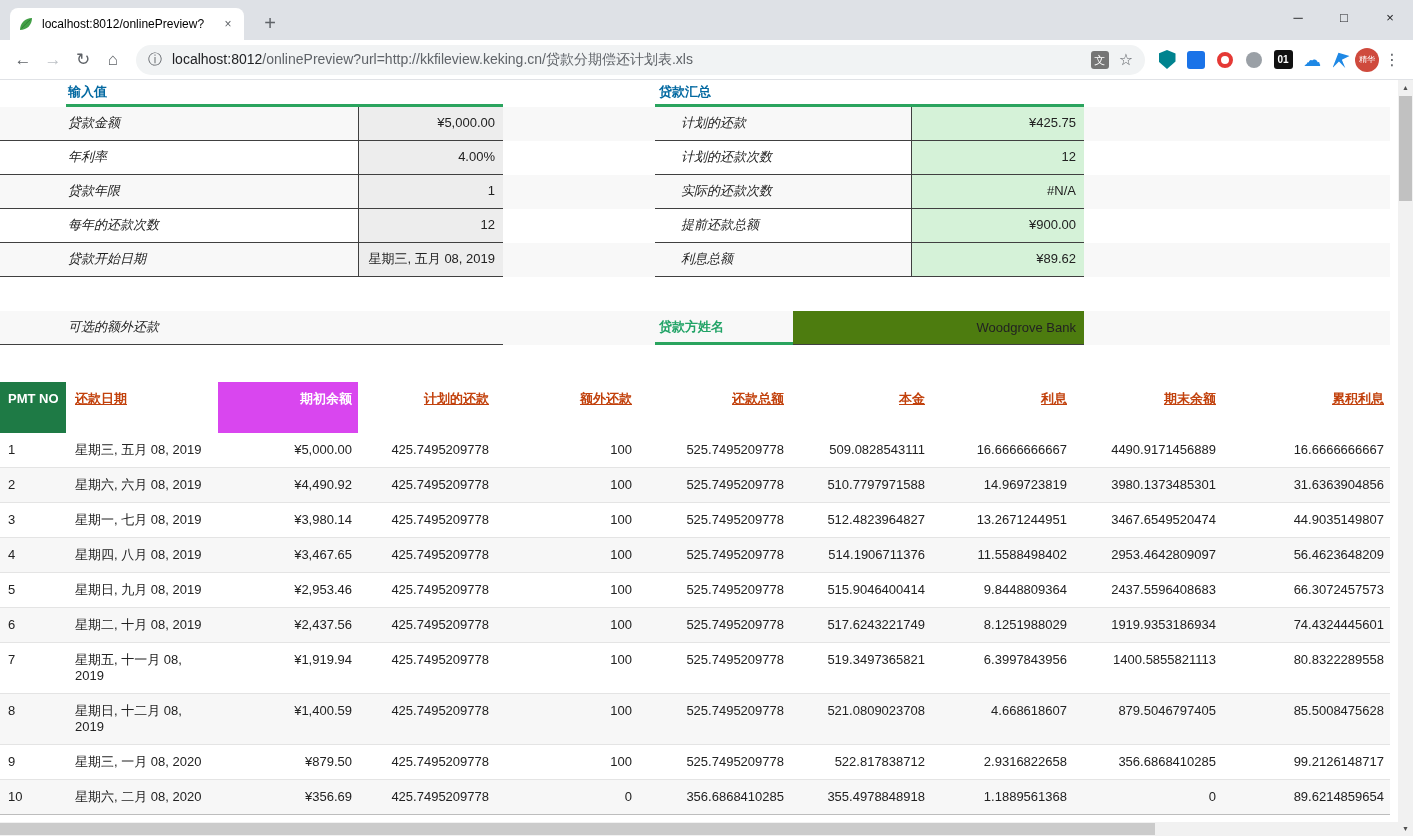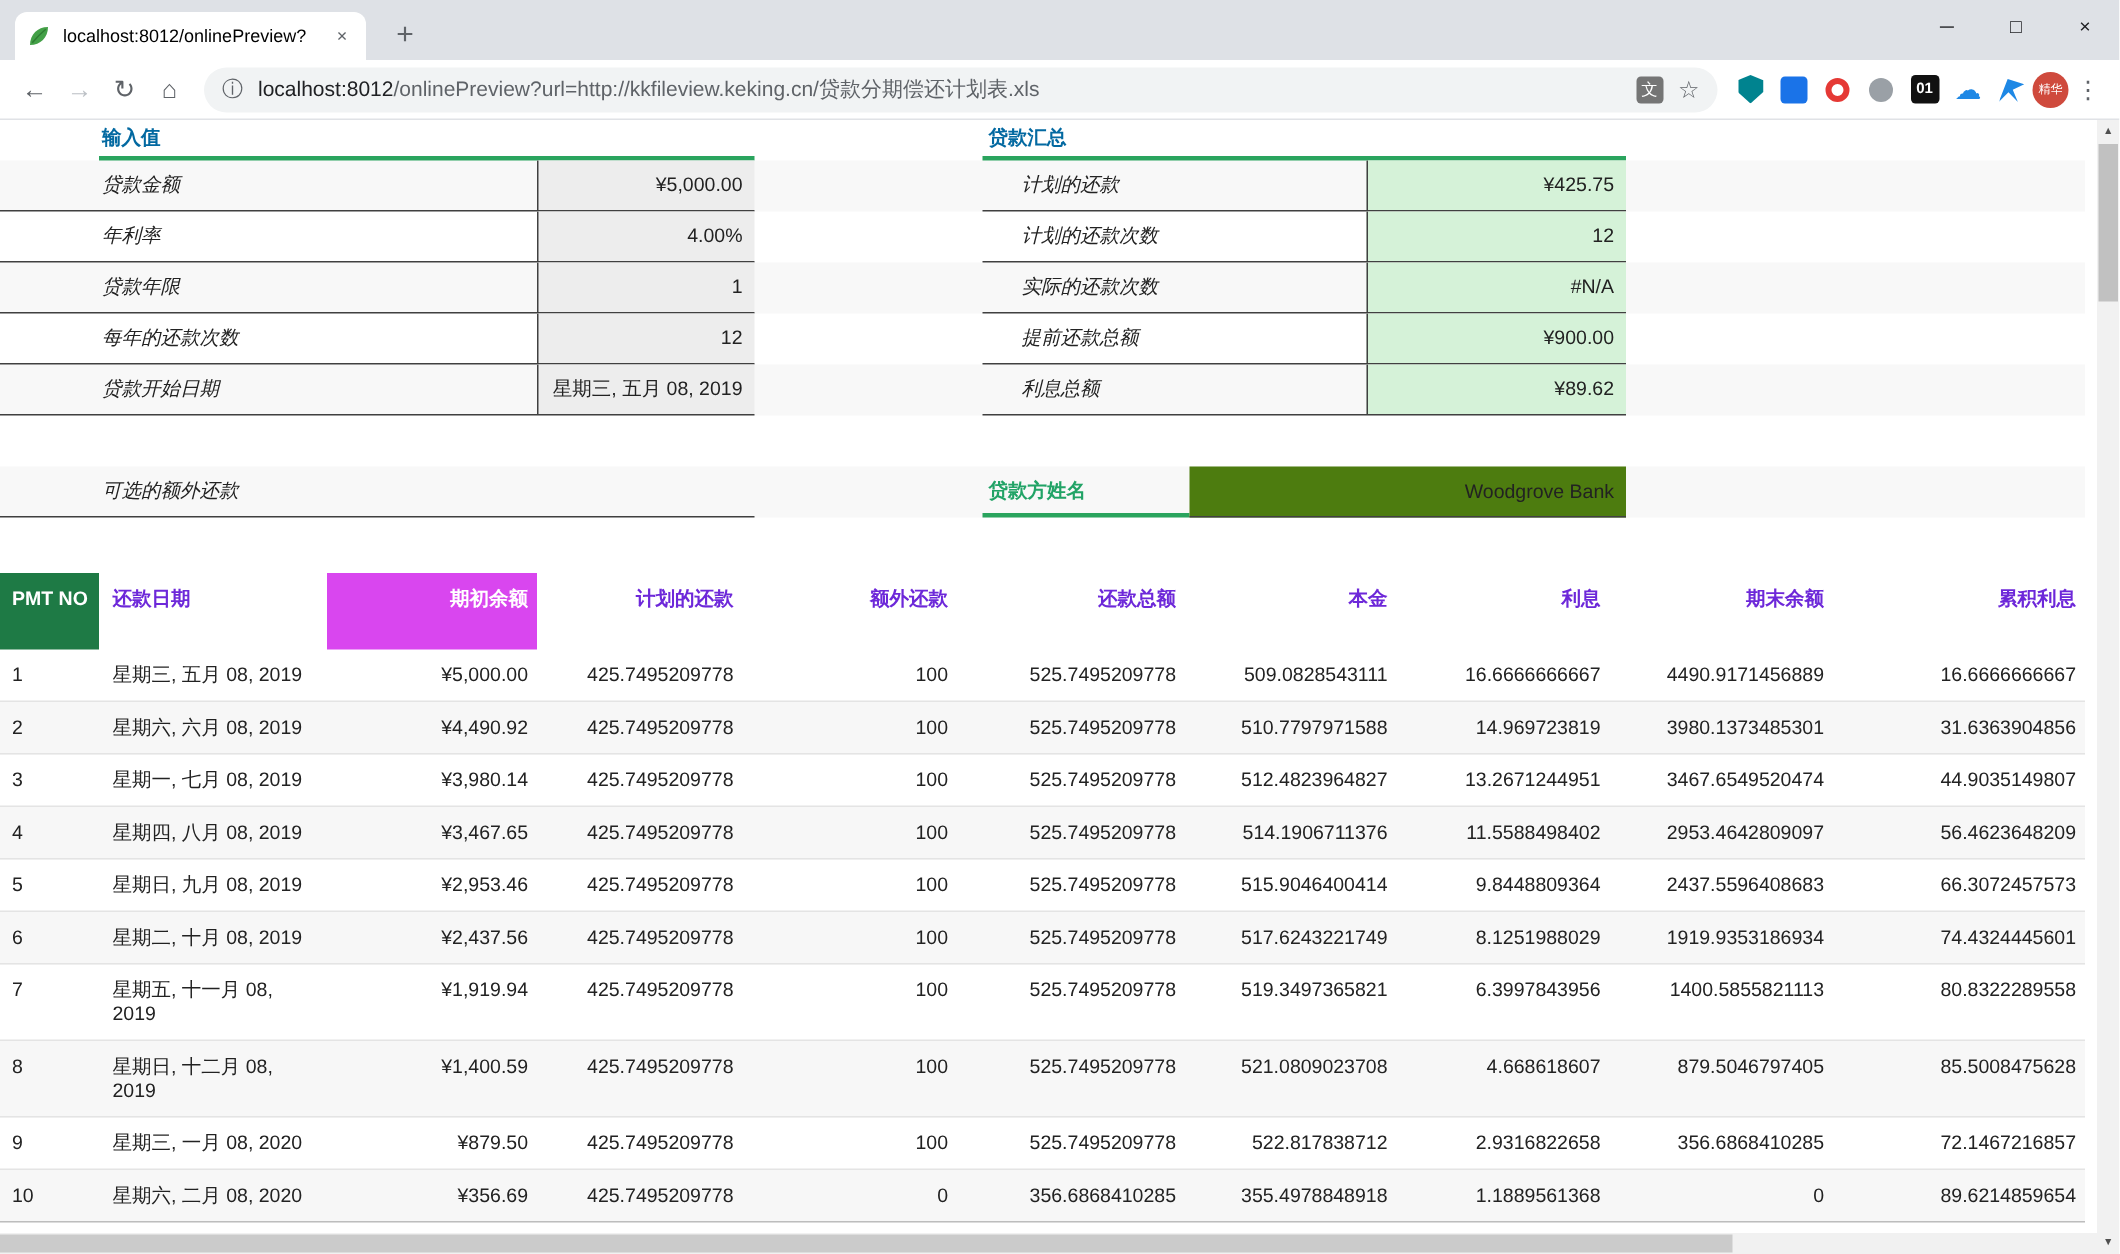--- a/index.html
+++ b/index.html
@@ -81,21 +81,21 @@
   .lender-val { flex:1; background:#4d7c0f; border-bottom:1px solid #404040;
                 text-align:right; padding:0 8px; line-height:33px; }
 
   .sched { position:absolute; left:0; top:302px; width:1390px; }
   .hrow { display:flex; height:51px; }
   .hc { padding:8px 6px; line-height:17px; font-size:13px; flex-shrink:0; font-weight:bold;
         text-align:right; overflow:hidden; }
   .hc.left { text-align:left; }
   .h-dark { background:#1e7a45; color:#fff; text-align:left; padding-left:8px; }
   .h-green { background:#d946ef; color:#fff; }
-  .h-ghost { color:#6d28d9; }
+  .h-ghost { color:#c2410c;text-decoration:underline; }
   .drow { display:flex; min-height:34px; border-bottom:1px solid #e4e4e4; }
   .drow.even { background:#f7f7f7; }
   .drow:last-child { border-bottom:1px solid #bdbdbd; }
   .dc { padding:9px 6px; line-height:16px; flex-shrink:0; overflow:hidden; }
   .dc.num { text-align:right; }
   .c0 { width:66px; padding-left:8px; }
   .c1 { width:152px; padding-left:9px; }
   .c2 { width:140px; } .c3 { width:137px; } .c4 { width:143px; } .c5 { width:152px; }
   .c6 { width:141px; } .c7 { width:142px; } .c8 { width:149px; } .c9 { width:168px; }
 
@@ -347,21 +347,21 @@
           <div class="drow">
             <div class="dc c0">9</div>
             <div class="dc c1">星期三, 一月 08, 2020</div>
             <div class="dc c2 num">¥879.50</div>
             <div class="dc c3 num">425.7495209778</div>
             <div class="dc c4 num">100</div>
             <div class="dc c5 num">525.7495209778</div>
             <div class="dc c6 num">522.817838712</div>
             <div class="dc c7 num">2.9316822658</div>
             <div class="dc c8 num">356.6868410285</div>
-            <div class="dc c9 num">72.1467216857</div>
+            <div class="dc c9 num">99.2126148717</div>
           </div>
           <div class="drow even">
             <div class="dc c0">10</div>
             <div class="dc c1">星期六, 二月 08, 2020</div>
             <div class="dc c2 num">¥356.69</div>
             <div class="dc c3 num">425.7495209778</div>
             <div class="dc c4 num">0</div>
             <div class="dc c5 num">356.6868410285</div>
             <div class="dc c6 num">355.4978848918</div>
             <div class="dc c7 num">1.1889561368</div>

